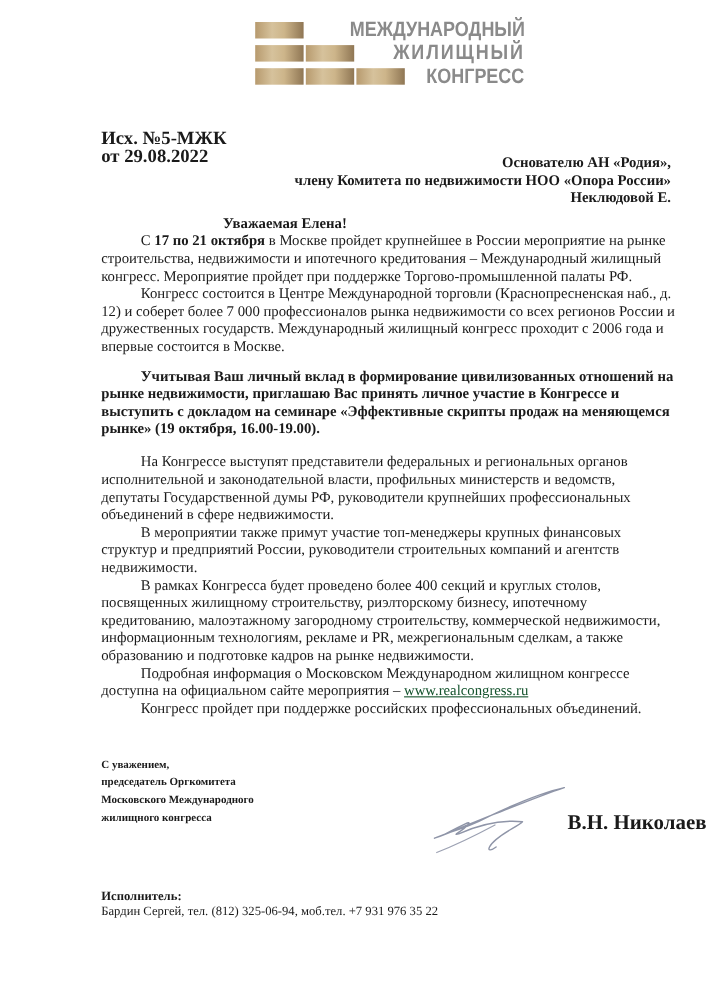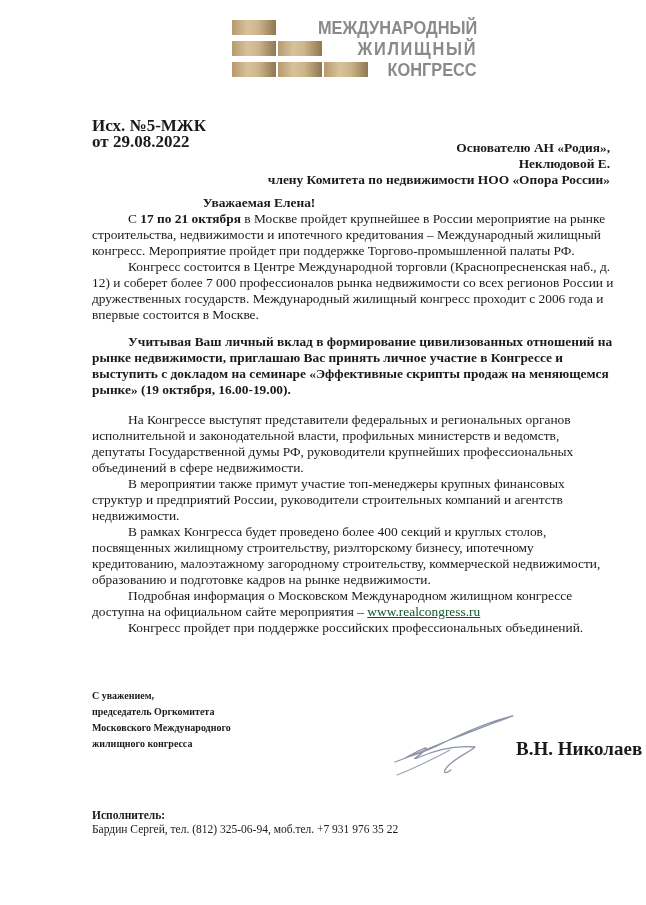--- a/index.html
+++ b/index.html
@@ -42,22 +42,22 @@
   <div class="logo-text lt3">КОНГРЕСС</div>
 </div>
 
 <div class="ref">
   <div>Исх. №5-МЖК</div>
   <div>от 29.08.2022</div>
 </div>
 
 <div class="addr">
   <div>Основателю АН «Родия»,</div>
+  <div>члену Комитета по недвижимости НОО «Опора России»</div>
   <div>Неклюдовой Е.</div>
-  <div>члену Комитета по недвижимости НОО «Опора России»</div>
 </div>
 
 <div class="greet">Уважаемая Елена!</div>
 
 <div class="body-block" style="top:211px;">
   <div class="ind"><span>С </span><b>17 по 21 октября</b><span> в Москве пройдет крупнейшее в России мероприятие на рынке</span></div>
   <div>строительства, недвижимости и ипотечного кредитования – Международный жилищный</div>
   <div>конгресс. Мероприятие пройдет при поддержке Торгово-промышленной палаты РФ.</div>
   <div class="ind">Конгресс состоится в Центре Международной торговли (Краснопресненская наб., д.</div>
   <div>12) и соберет более 7 000 профессионалов рынка недвижимости со всех регионов России и</div>
@@ -76,20 +76,21 @@
   <div class="ind">На Конгрессе выступят представители федеральных и региональных органов</div>
   <div>исполнительной и законодательной власти, профильных министерств и ведомств,</div>
   <div>депутаты Государственной думы РФ, руководители крупнейших профессиональных</div>
   <div>объединений в сфере недвижимости.</div>
   <div class="ind">В мероприятии также примут участие топ-менеджеры крупных финансовых</div>
   <div>структур и предприятий России, руководители строительных компаний и агентств</div>
   <div>недвижимости.</div>
   <div class="ind">В рамках Конгресса будет проведено более 400 секций и круглых столов,</div>
   <div>посвященных жилищному строительству, риэлторскому бизнесу, ипотечному</div>
   <div>кредитованию, малоэтажному загородному строительству, коммерческой недвижимости,</div>
+  <div>информационным технологиям, рекламе и PR, межрегиональным сделкам, а также</div>
   <div>образованию и подготовке кадров на рынке недвижимости.</div>
   <div class="ind">Подробная информация о Московском Международном жилищном конгрессе</div>
   <div><span>доступна на официальном сайте мероприятия – </span><a class="link">www.realcongress.ru</a></div>
   <div class="ind">Конгресс пройдет при поддержке российских профессиональных объединений.</div>
 </div>
 
 <div class="sign">
   <div>С уважением,</div>
   <div>председатель Оргкомитета</div>
   <div>Московского Международного</div>

